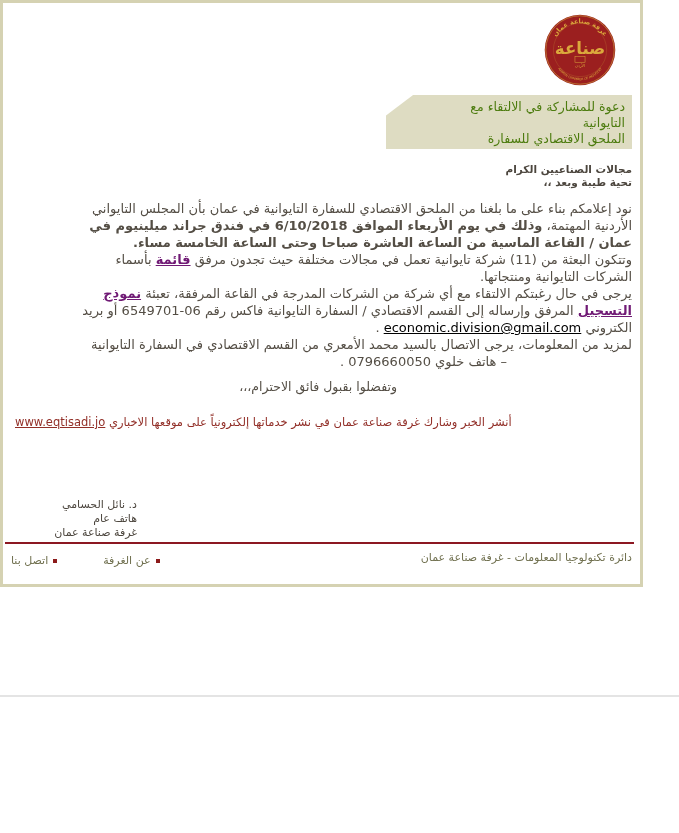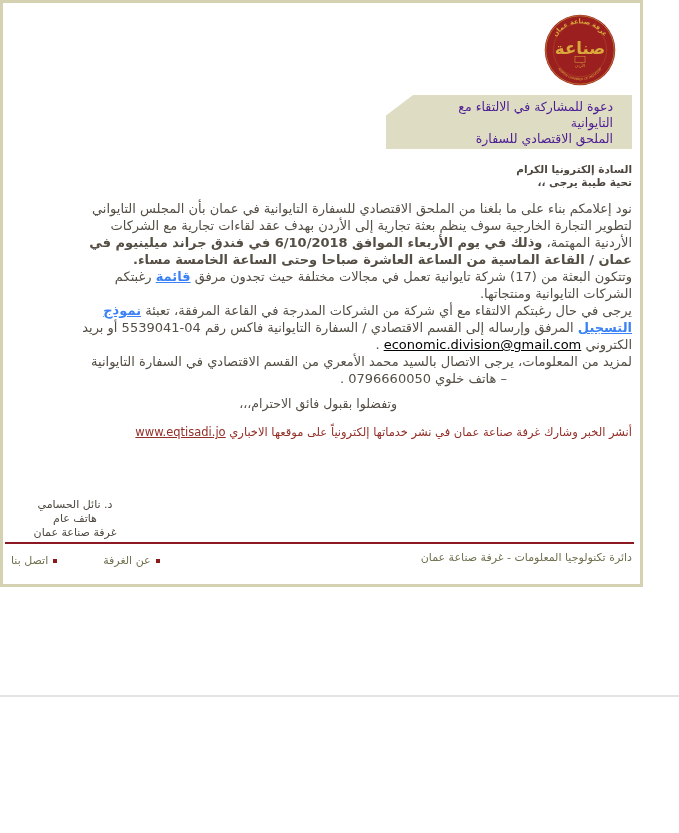--- a/index.html
+++ b/index.html
@@ -12,48 +12,48 @@
     position:absolute; left:0; top:0; width:643px; height:587px;
     border:3px solid #d5d2b2; background:#ffffff;
   }
   
   .logo { position:absolute; top:11px; right:24px; width:72px; height:72px; }
   
   .title-box {
     position:absolute; top:92px; right:8px; width:246px; height:54px;
     background:#dedcc2; direction:rtl; text-align:right;
     clip-path:polygon(11% 0, 100% 0, 100% 100%, 0 100%, 0 38%);
-    padding:4px 19px 0 4px; color:#4c1d95; font-size:12.5px; line-height:16px;
+    padding:4px 7px 0 4px; color:#4d7c0f; font-size:12.5px; line-height:16px;
   }
   .title-box .tline { white-space:nowrap; }
   
   .letter {
     position:absolute; top:160px; right:8px; left:12px;
     direction:rtl; text-align:right; color:#544e45;
   }
   .greet { font-size:10.5px; font-weight:bold; line-height:13px; color:#4c463e; }
   .para { margin-top:11px; font-size:13px; line-height:17px; }
   .para .bline { white-space:nowrap; }
   .b { font-weight:bold; }
-  .redlink { color:#3b82f6; font-weight:bold; text-decoration:underline; cursor:pointer; }
+  .redlink { color:#701a75; font-weight:bold; text-decoration:underline; cursor:pointer; }
   .bluelink { color:#000000; text-decoration:underline; cursor:pointer; }
   .indent { margin-right:125px; }
   .closing {
     font-size:12.5px; margin-top:9px; margin-right:235px;
     width:max-content; text-align:right;
   }
   .promo {
-    margin-top:14px; text-align:right; font-size:11.5px; color:#922f28;
+    margin-top:21px; text-align:left; font-size:11.5px; color:#922f28;
     white-space:nowrap;
   }
   .promo a { color:#922f28; text-decoration:underline; cursor:pointer; }
   
   .signature {
     position:absolute; top:495px; left:10px; width:124px;
-    text-align:center; direction:rtl; font-size:11px; line-height:14px; color:#4c463e;
+    text-align:right; direction:rtl; font-size:11px; line-height:14px; color:#4c463e;
   }
   .divider {
     position:absolute; top:539px; left:2px; right:6px; height:0;
     border-top:2px solid #8c1822;
   }
   .footer-row {
     position:absolute; top:548px; left:8px; right:8px;
     display:flex; flex-direction:row; justify-content:space-between;
     direction:rtl; align-items:flex-start;
     font-size:11px; color:#70704f;
@@ -91,32 +91,31 @@
       </text>
     </svg>
 
     <div class="title-box">
       <div class="tline">دعوة للمشاركة في الالتقاء مع</div>
       <div class="tline">التايوانية</div>
       <div class="tline">الملحق الاقتصادي للسفارة</div>
     </div>
 
     <div class="letter">
-      <div class="greet">السادة إلكترونيا الكرام</div>
-      <div class="greet">تحية طيبة يرجى ،،</div>
+      <div class="greet">مجالات الصناعيين الكرام</div>
+      <div class="greet">تحية طيبة وبعد ،،</div>
 
       <div class="para">
         <div class="bline"><span>نود إعلامكم بناء على ما بلغنا من الملحق الاقتصادي للسفارة التايوانية في عمان بأن المجلس التايواني</span></div>
-        <div class="bline"><span>لتطوير التجارة الخارجية سوف ينظم بعثة تجارية إلى الأردن بهدف عقد لقاءات تجارية مع الشركات</span></div>
         <div class="bline"><span>الأردنية المهتمة، </span><span class="b">وذلك في يوم الأربعاء الموافق 6/10/2018 في فندق جراند ميلينيوم في</span></div>
         <div class="bline b"><span>عمان / القاعة الماسية من الساعة العاشرة صباحا وحتى الساعة الخامسة مساء.</span></div>
-        <div class="bline"><span>وتتكون البعثة من (17) شركة تايوانية تعمل في مجالات مختلفة حيث تجدون مرفق </span><span class="redlink">قائمة</span><span> رغبتكم</span></div>
+        <div class="bline"><span>وتتكون البعثة من (11) شركة تايوانية تعمل في مجالات مختلفة حيث تجدون مرفق </span><span class="redlink">قائمة</span><span> بأسماء</span></div>
         <div class="bline"><span>الشركات التايوانية ومنتجاتها.</span></div>
         <div class="bline"><span>يرجى في حال رغبتكم الالتقاء مع أي شركة من الشركات المدرجة في القاعة المرفقة، تعبئة </span><span class="redlink">نموذج</span></div>
-        <div class="bline"><span class="redlink">التسجيل</span><span> المرفق وإرساله إلى القسم الاقتصادي / السفارة التايوانية فاكس رقم 04-5539041 أو بريد</span></div>
+        <div class="bline"><span class="redlink">التسجيل</span><span> المرفق وإرساله إلى القسم الاقتصادي / السفارة التايوانية فاكس رقم 06-6549701 أو بريد</span></div>
         <div class="bline"><span>الكتروني </span><a class="bluelink">economic.division@gmail.com</a><span> .</span></div>
         <div class="bline"><span>لمزيد من المعلومات، يرجى الاتصال بالسيد محمد الأمعري من القسم الاقتصادي في السفارة التايوانية</span></div>
         <div class="bline indent"><span>– هاتف خلوي 0796660050 .</span></div>
       </div>
 
       <div class="closing">وتفضلوا بقبول فائق الاحترام،،،</div>
 
       <div class="promo">
         <span>أنشر الخبر وشارك غرفة صناعة عمان في نشر خدماتها إلكترونياً على موقعها الاخباري </span><a>www.eqtisadi.jo</a>
       </div>

